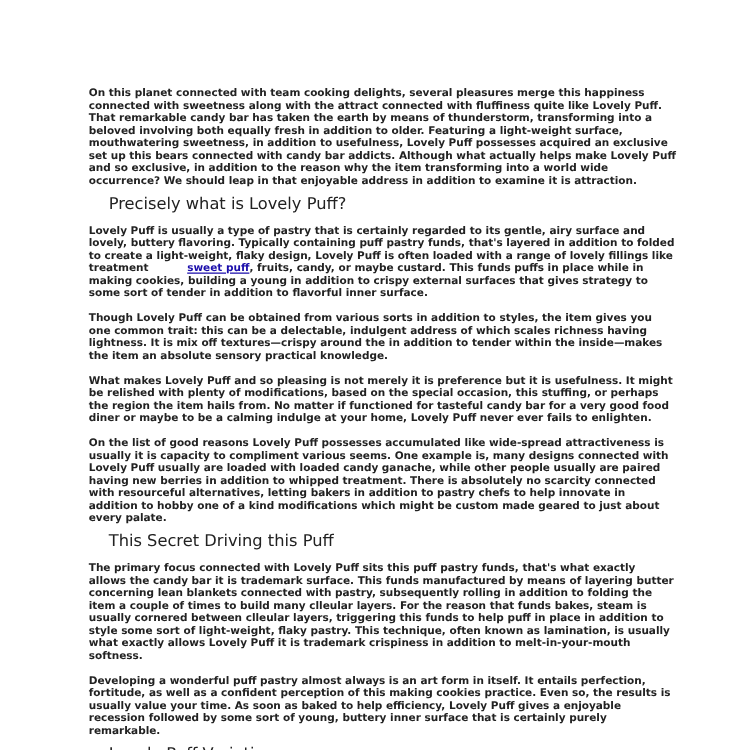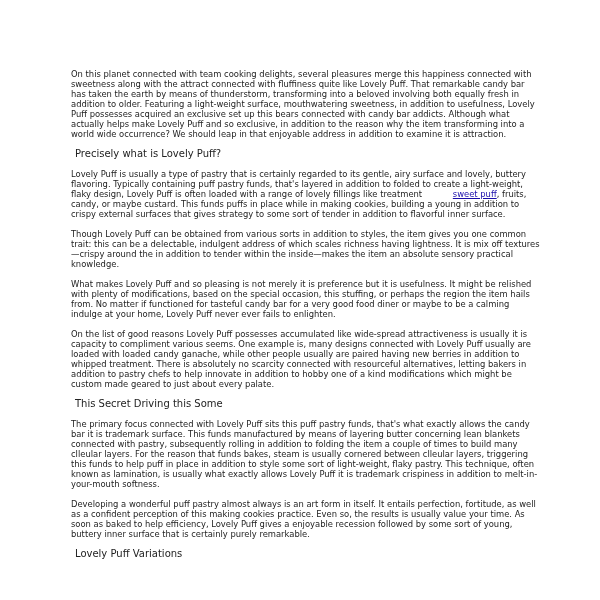--- a/index.html
+++ b/index.html
@@ -3,35 +3,35 @@
   <meta charset="utf-8">
   <style>
     html, body { margin: 0; padding: 0; background: #ffffff; }
     body {
       width: 600px; height: 600px; overflow: hidden; position: relative;
       font-family: "DejaVu Sans", sans-serif;
       font-size: 8.4px; line-height: 10px; color: #222222;
     }
     .page { position: absolute; left: 71px; top: 69px; width: 470px; }
     .title { margin: 0 0 20px 0; font-size: 8.4px; font-weight: normal; }
-    p { margin: 0 0 10px 0; }
-    h2 { margin: 0 0 10px 4px; font-size: 10px; font-weight: normal; }
+    p { margin: 0 0 10px 0; font-weight: bold; }
+    h2 { margin: 0 0 10px 16px; font-size: 13px; font-weight: normal; }
     a { color: #1a0dab; text-decoration: underline; margin-left: 28px; }
   </style>
 </head>
 <body>
 
 <div class="page">
   <p>On this planet connected with team cooking delights, several pleasures merge this happiness connected with sweetness along with the attract connected with fluffiness quite like Lovely Puff. That remarkable candy bar has taken the earth by means of thunderstorm, transforming into a beloved involving both equally fresh in addition to older. Featuring a light-weight surface, mouthwatering sweetness, in addition to usefulness, Lovely Puff possesses acquired an exclusive set up this bears connected with candy bar addicts. Although what actually helps make Lovely Puff and so exclusive, in addition to the reason why the item transforming into a world wide occurrence? We should leap in that enjoyable address in addition to examine it is attraction.</p>
 
   <h2>Precisely what is Lovely Puff?</h2>
   <p><span>Lovely Puff is usually a type of pastry that is certainly regarded to its gentle, airy surface and lovely, buttery flavoring. Typically containing puff pastry funds, that's layered in addition to folded to create a light-weight, flaky design, Lovely Puff is often loaded with a range of lovely fillings like treatment </span><a href="#">sweet puff</a><span>, fruits, candy, or maybe custard. This funds puffs in place while in making cookies, building a young in addition to crispy external surfaces that gives strategy to some sort of tender in addition to flavorful inner surface.</span></p>
   <p>Though Lovely Puff can be obtained from various sorts in addition to styles, the item gives you one common trait: this can be a delectable, indulgent address of which scales richness having lightness. It is mix off textures—crispy around the in addition to tender within the inside—makes the item an absolute sensory practical knowledge.</p>
 
   <p>What makes Lovely Puff and so pleasing is not merely it is preference but it is usefulness. It might be relished with plenty of modifications, based on the special occasion, this stuffing, or perhaps the region the item hails from. No matter if functioned for tasteful candy bar for a very good food diner or maybe to be a calming indulge at your home, Lovely Puff never ever fails to enlighten.</p>
   <p>On the list of good reasons Lovely Puff possesses accumulated like wide-spread attractiveness is usually it is capacity to compliment various seems. One example is, many designs connected with Lovely Puff usually are loaded with loaded candy ganache, while other people usually are paired having new berries in addition to whipped treatment. There is absolutely no scarcity connected with resourceful alternatives, letting bakers in addition to pastry chefs to help innovate in addition to hobby one of a kind modifications which might be custom made geared to just about every palate.</p>
 
-  <h2>This Secret Driving this Some</h2>
+  <h2>This Secret Driving this Puff</h2>
   <p>The primary focus connected with Lovely Puff sits this puff pastry funds, that's what exactly allows the candy bar it is trademark surface. This funds manufactured by means of layering butter concerning lean blankets connected with pastry, subsequently rolling in addition to folding the item a couple of times to build many clleular layers. For the reason that funds bakes, steam is usually cornered between clleular layers, triggering this funds to help puff in place in addition to style some sort of light-weight, flaky pastry. This technique, often known as lamination, is usually what exactly allows Lovely Puff it is trademark crispiness in addition to melt-in-your-mouth softness.</p>
   <p>Developing a wonderful puff pastry almost always is an art form in itself. It entails perfection, fortitude, as well as a confident perception of this making cookies practice. Even so, the results is usually value your time. As soon as baked to help efficiency, Lovely Puff gives a enjoyable recession followed by some sort of young, buttery inner surface that is certainly purely remarkable.</p>
 
   <h2>Lovely Puff Variations</h2>
 </div>
 
 </body></html>

